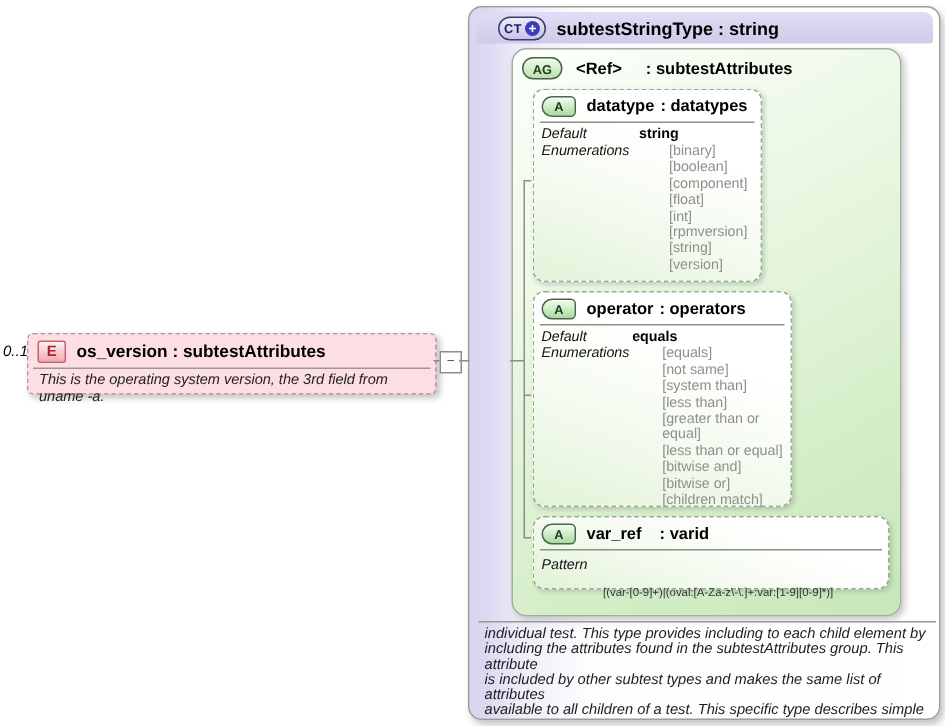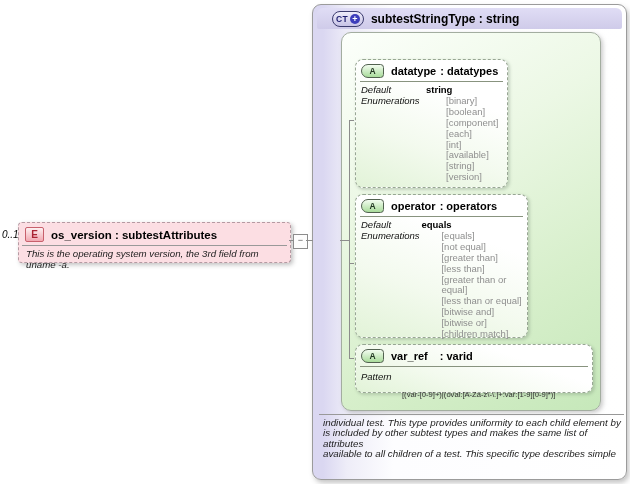--- a/index.html
+++ b/index.html
@@ -94,41 +94,46 @@
   <div class="ct-panel">
     <div class="ct-header">
       <span class="ct-badge">
         <span class="ct-badge-txt">CT</span>
         <span class="ct-plus">+</span>
       </span>
       <span class="ct-title">subtestStringType : string</span>
     </div>
 
     <div class="ag-box">
+      <div class="ag-header">
+        <span class="ag-badge">AG</span>
+        <span class="ag-name">&lt;Ref&gt;</span>
+        <span class="ag-type">: subtestAttributes</span>
+      </div>
 
       <div class="attr-box attr-datatype">
         <div class="attr-title">
           <span class="a-badge">A</span>
           <span class="attr-name">datatype</span>
           <span class="attr-type">: datatypes</span>
         </div>
         <div class="attr-divider"></div>
         <div class="attr-body">
           <div class="prop-col">
             <div>Default</div>
             <div>Enumerations</div>
           </div>
           <div class="val-col">
             <div class="default-val">string</div>
             <div class="enum-item">[binary]</div>
             <div class="enum-item">[boolean]</div>
             <div class="enum-item">[component]</div>
-            <div class="enum-item">[each]</div>
+            <div class="enum-item">[float]</div>
             <div class="enum-item">[int]</div>
-            <div class="enum-item">[available]</div>
+            <div class="enum-item">[rpmversion]</div>
             <div class="enum-item">[string]</div>
             <div class="enum-item">[version]</div>
           </div>
         </div>
       </div>
 
       <div class="attr-box attr-operator">
         <div class="attr-title">
           <span class="a-badge">A</span>
           <span class="attr-name">operator</span>
@@ -136,22 +141,22 @@
         </div>
         <div class="attr-divider"></div>
         <div class="attr-body">
           <div class="prop-col">
             <div>Default</div>
             <div>Enumerations</div>
           </div>
           <div class="val-col">
             <div class="default-val">equals</div>
             <div class="enum-item">[equals]</div>
-            <div class="enum-item">[not equal]</div>
-            <div class="enum-item">[greater than]</div>
+            <div class="enum-item">[not same]</div>
+            <div class="enum-item">[system than]</div>
             <div class="enum-item">[less than]</div>
             <div class="enum-item">[greater than or equal]</div>
             <div class="enum-item">[less than or equal]</div>
             <div class="enum-item">[bitwise and]</div>
             <div class="enum-item">[bitwise or]</div>
             <div class="enum-item">[children match]</div>
           </div>
         </div>
       </div>
 
@@ -164,21 +169,22 @@
         <div class="attr-divider"></div>
         <div class="pattern-row">
           <div class="pattern-label">Pattern</div>
           <div class="pattern-val">[(var-[0-9]+)|(oval:[A-Za-z\-\.]+:var:[1-9][0-9]*)]</div>
         </div>
       </div>
     </div>
 
     <div class="doc-sep"></div>
     <div class="doc">
-      <div>individual test.  This type provides uniformity to each child element by</div>
+      <div>individual test.  This type provides including to each child element by</div>
+      <div>including the attributes found in the subtestAttributes group.  This attribute</div>
       <div>is included by other subtest types and makes the same list of attributes</div>
       <div>available to all children of a test.  This specific type describes simple</div>
 
     </div>
   </div>
 
   <div class="cardinality">0..1</div>
   <div class="elem-box">
     <div class="elem-title-row">
       <span class="e-badge">E</span>

